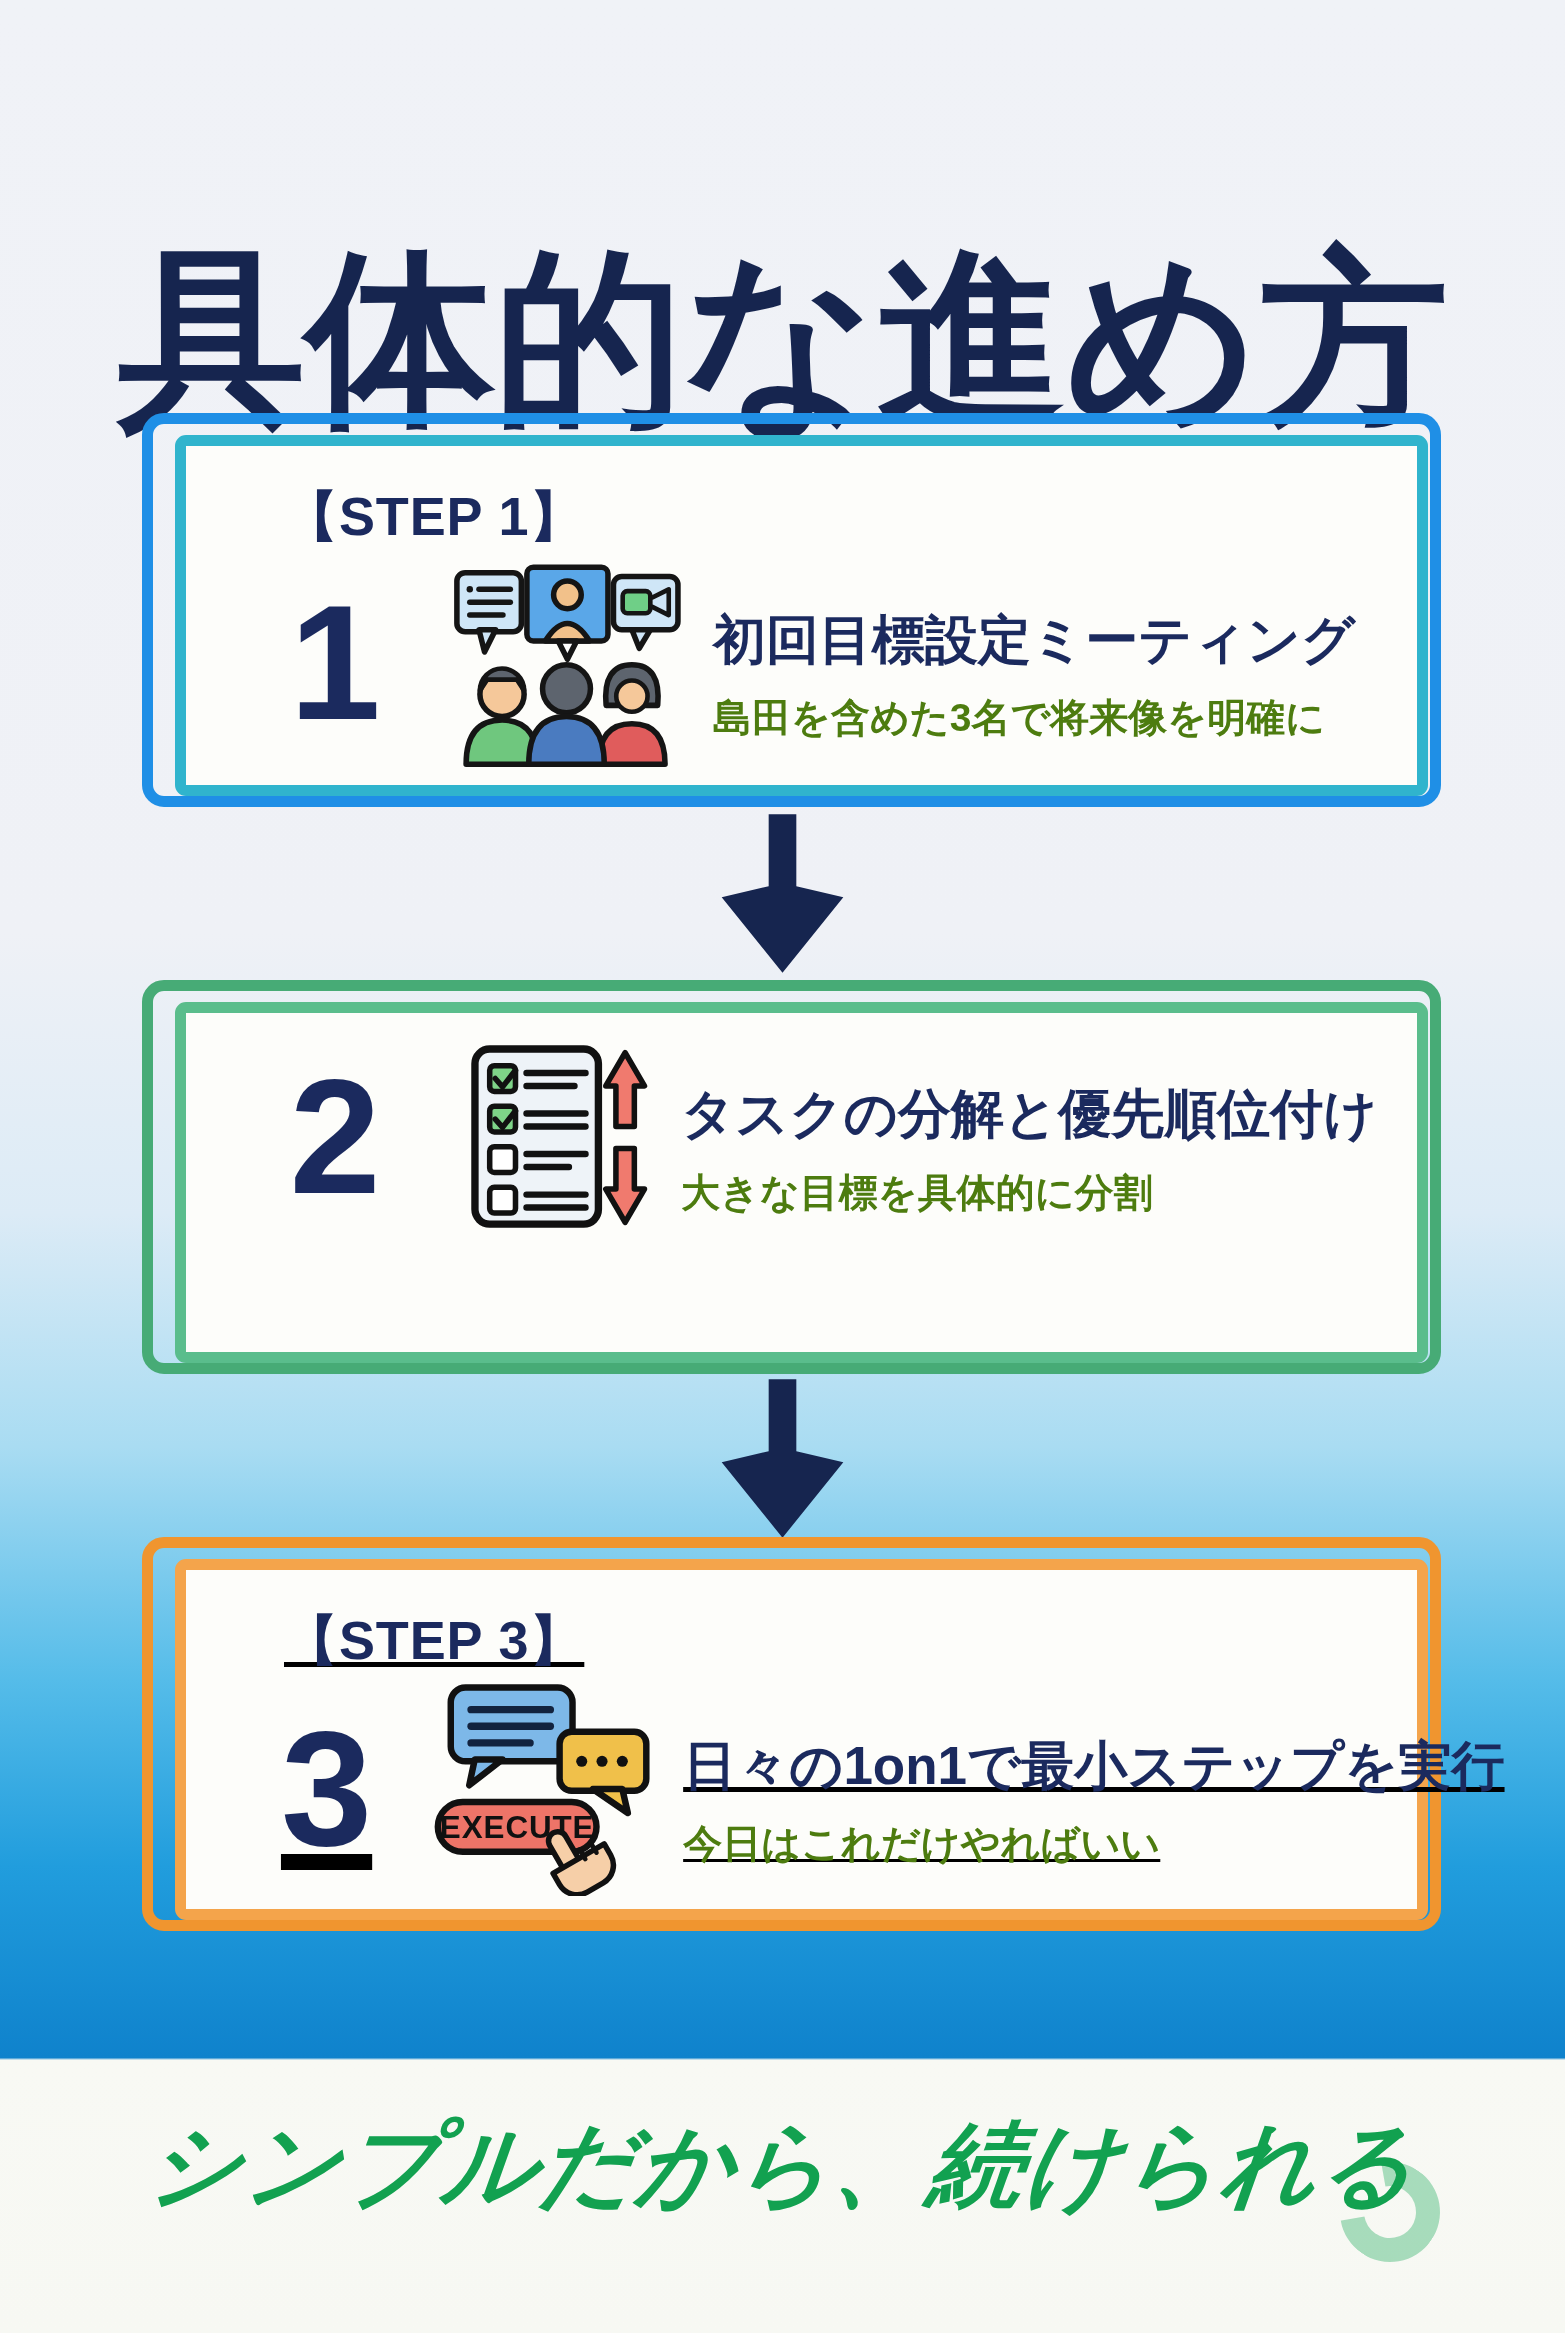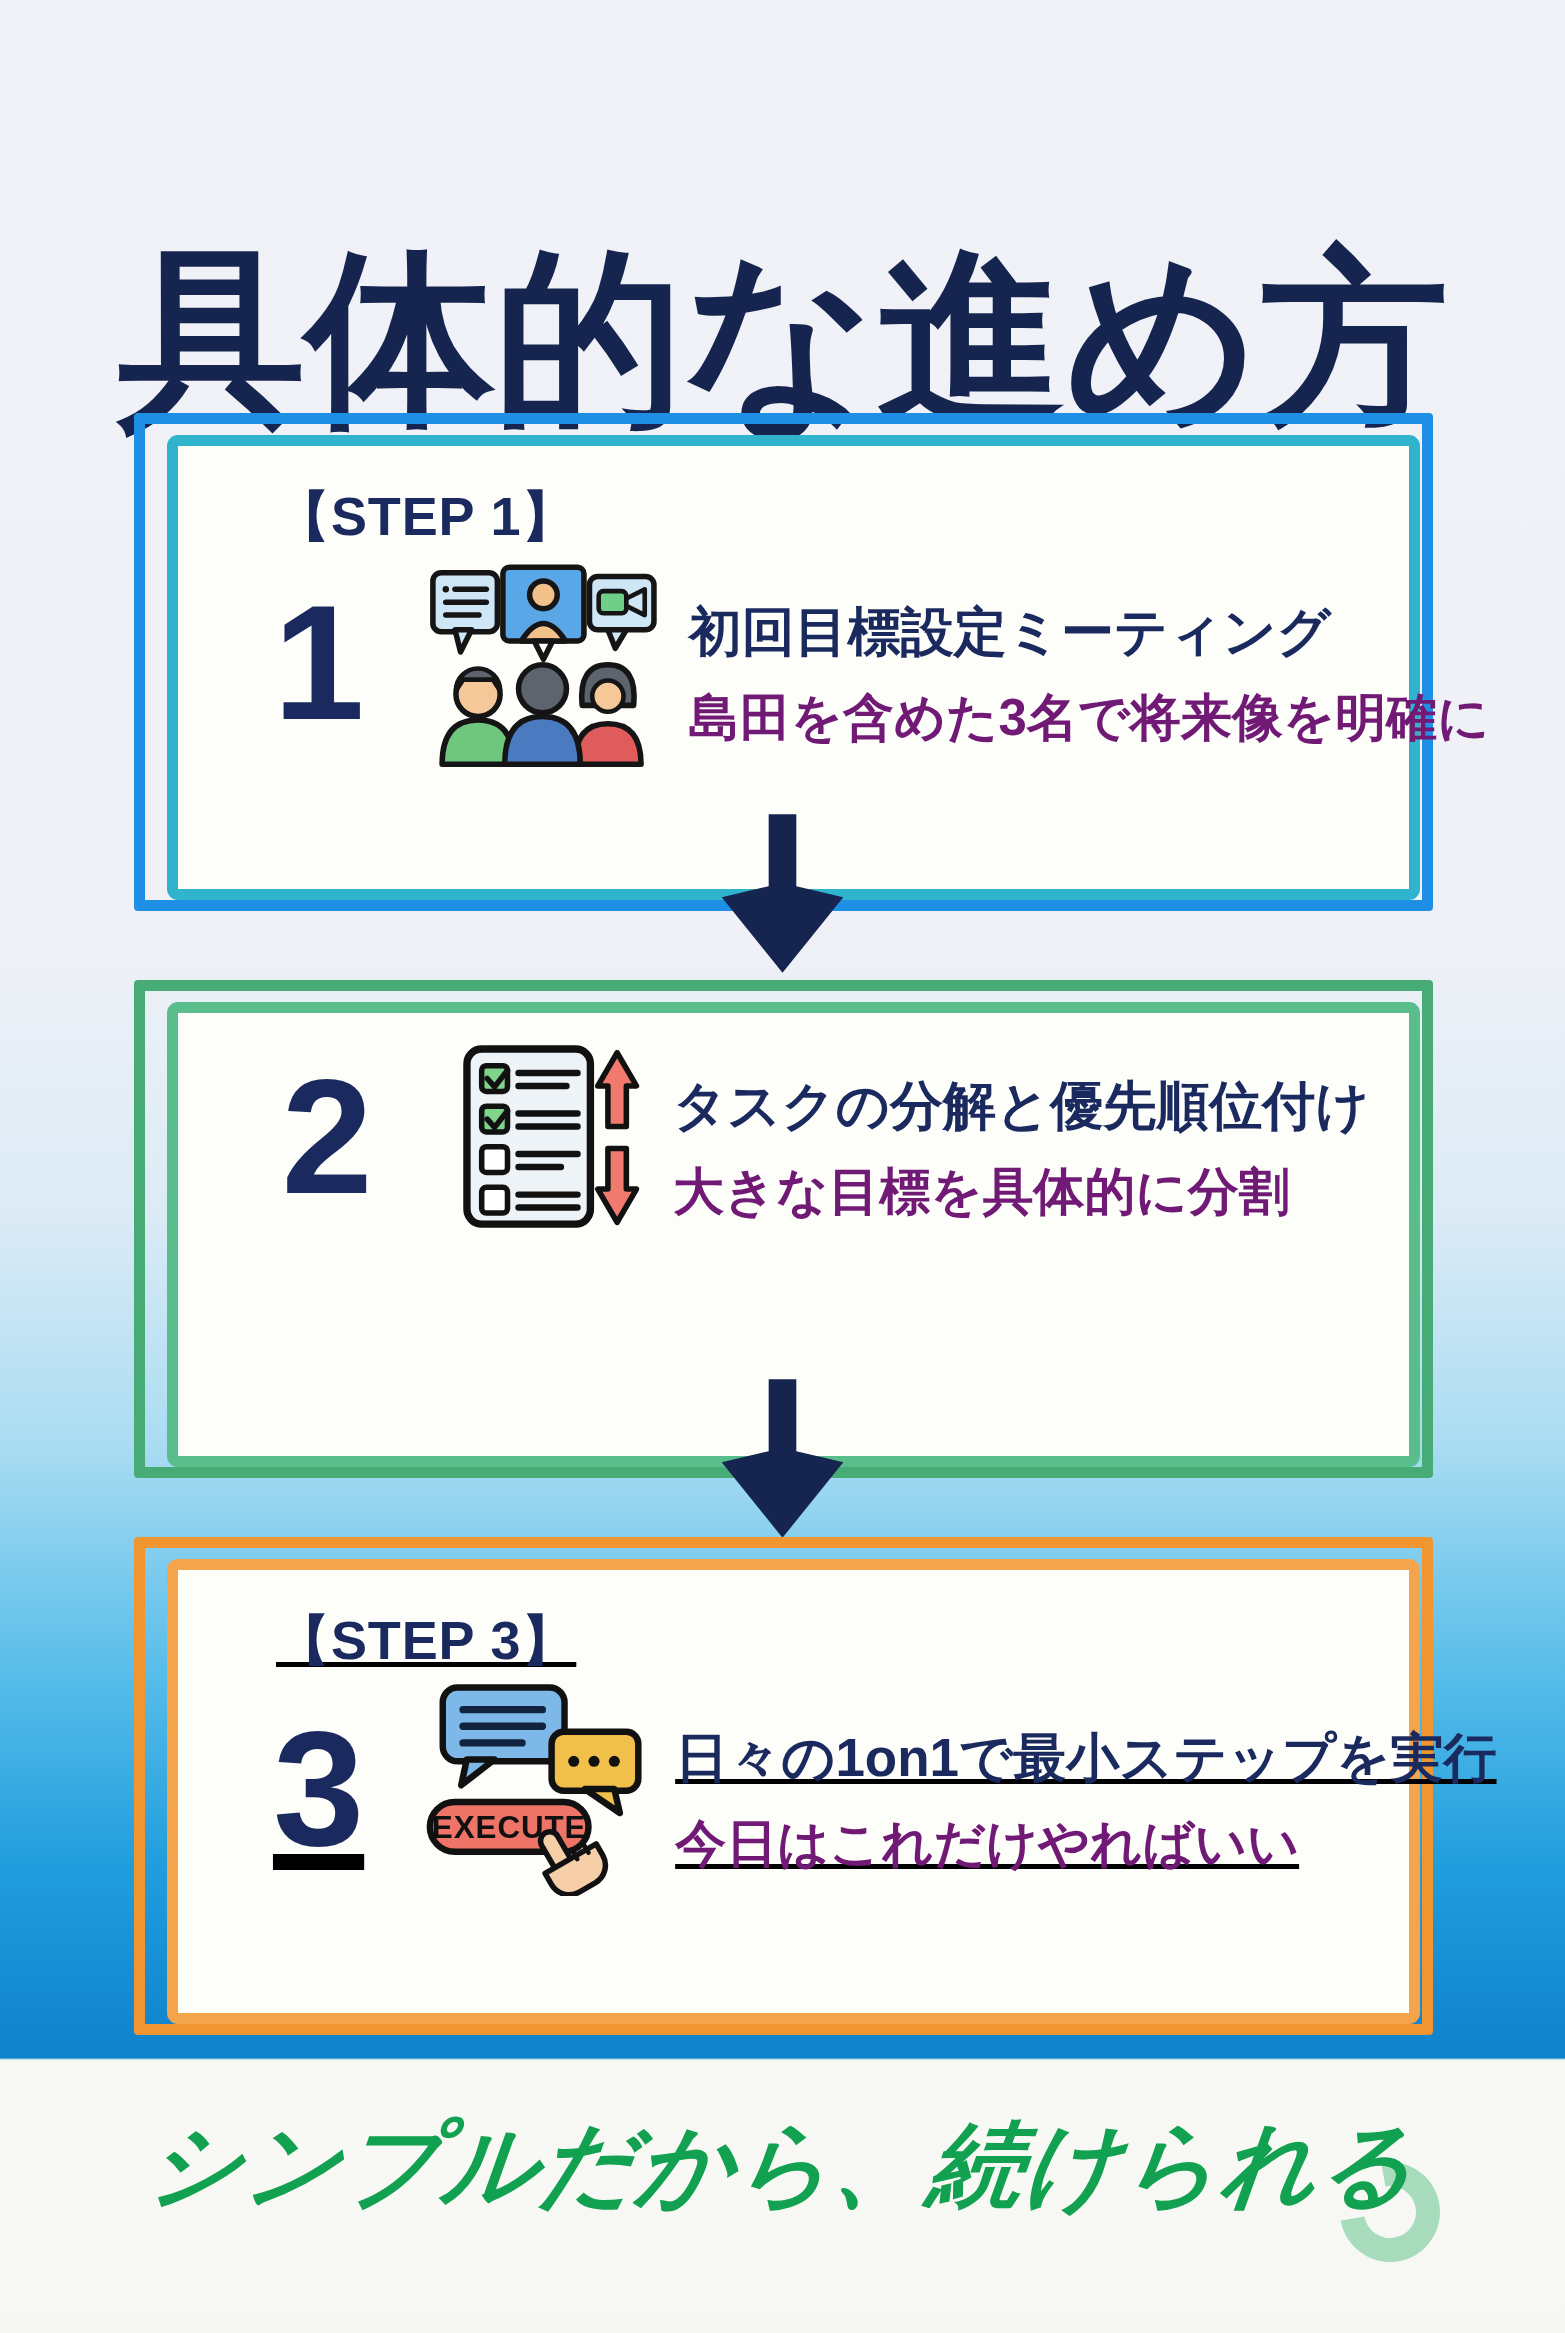--- a/index.html
+++ b/index.html
@@ -20,22 +20,22 @@
       #f7f8f3 100%);
   }
   .title{
     position:absolute;top:84px;left:0;width:100%;
     text-align:center;
     font-size:189px;font-weight:900;color:#16254f;
     letter-spacing:0px;line-height:1.35;
     white-space:nowrap;
   }
   .card{
-    position:absolute;left:134px;width:1299px;height:498px;
-    border:11px solid #000;border-radius:4px;
+    position:absolute;left:142px;width:1299px;height:394px;
+    border:11px solid #000;border-radius:22px;
     box-sizing:border-box;
   }
   .card-inner{
     position:absolute;inset:11px 1.8px 0px 22px;
     border:11px solid #000;border-radius:11px;
     background:#fdfdfa;
     box-sizing:border-box;
     padding:28px 28px 9.2px 54px;
   }
   .card.step1{top:413px;border-color:#1f8fe6;}
@@ -55,21 +55,21 @@
   .step-number{
     width:120px;text-align:center;
     font-size:164px;font-weight:900;color:#1b2a5e;line-height:1;
   }
   .step-icon{flex:0 0 auto;display:flex;align-items:center;margin-left:25px;}
   .step-texts{display:flex;flex-direction:column;gap:14.8px;min-width:0;}
   .step-title{
     font-size:53px;font-weight:900;color:#1b2a5e;white-space:nowrap;margin-top:24px;
   }
   .step-subtitle{
-    font-size:51px;font-weight:700;color:#701a75;white-space:nowrap;
+    font-size:39px;font-weight:700;color:#4d7c0f;white-space:nowrap;
   }
   .flow-arrow{position:absolute;left:718px;width:129px;height:159px;}
   .flow-arrow.a1{top:814px;}
   .flow-arrow.a2{top:1379px;}
   .footer-wrap{
     position:absolute;top:2102px;left:0;width:100%;
     text-align:center;
   }
   .footer-text{
     position:relative;z-index:2;

